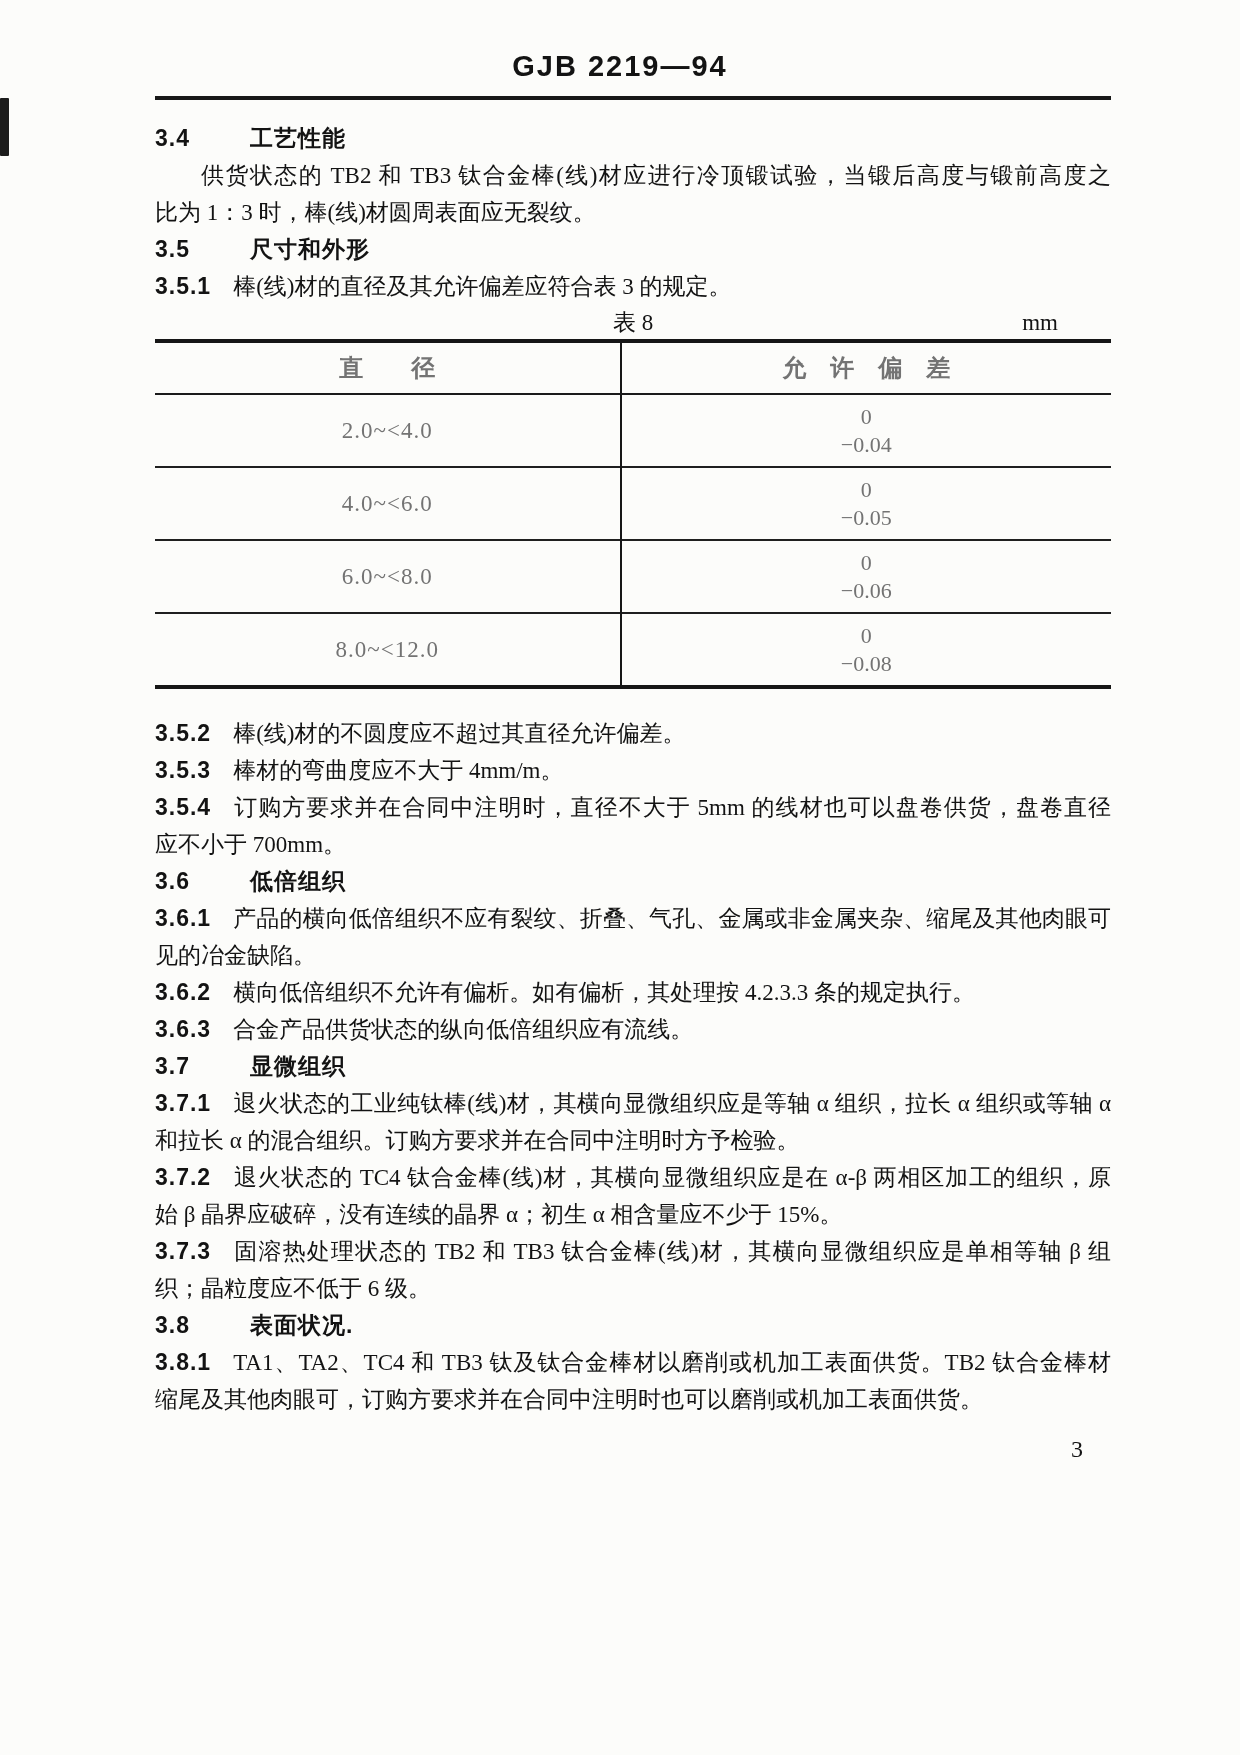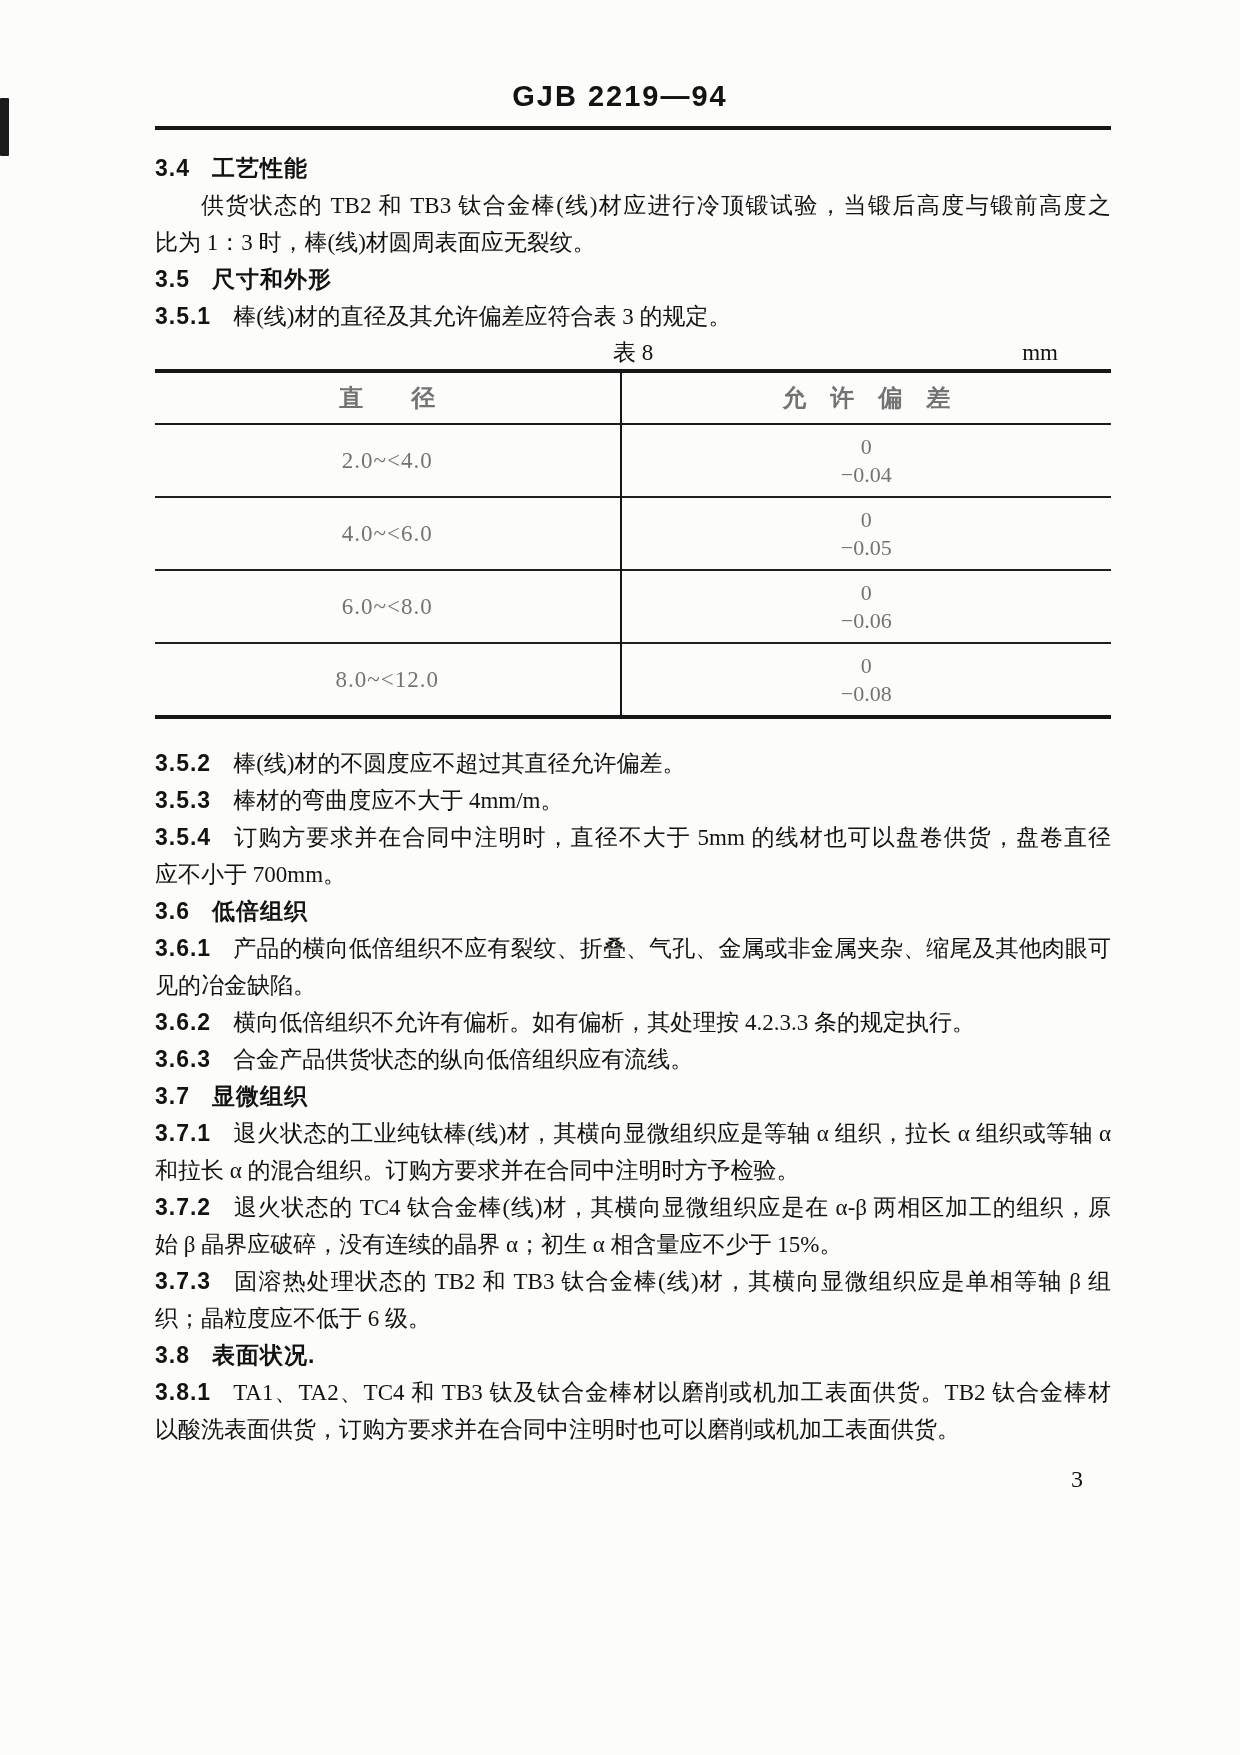--- a/index.html
+++ b/index.html
@@ -10,21 +10,21 @@
     background:#fcfcfa;
     color:#131313;
     font-family:"Liberation Serif", serif;
     overflow:hidden;
   }
   .scan-mark{
     position:absolute;left:0;top:98px;width:9px;height:58px;
     background:#1c1c1c;border-radius:1px;
   }
   .std-header{
-    padding-top:80px;
+    padding-top:50px;
     text-align:center;
     font-family:"Liberation Sans", sans-serif;
     font-weight:bold;
     font-size:29px;
     letter-spacing:2px;
     line-height:32px;
   }
   .head-rule{
     margin:14px 0 0 155px;
     width:956px;height:4px;
@@ -50,20 +50,21 @@
   .num{
     font-family:"Liberation Sans", sans-serif;
     font-weight:bold;
     margin-right:22px;
     letter-spacing:1px;
   }
   .heading .ttl{
     font-family:Liberation Sans, sans-serif;
     font-weight:bold;
     letter-spacing:1px;
+    margin-left:38px;
   }
   .indent{text-indent:46px;}
   
   .tcap-row{
     position:relative;
     height:32px;line-height:32px;
     margin-top:2px;
     text-align:center;
   }
   .tunit{
@@ -251,19 +252,19 @@
 
     <div class="line heading">
       <span class="num">3.8</span><span class="ttl">表面状况.</span>
     </div>
 
     <div class="line fill">
       <span class="num">3.8.1</span><span>TA1、TA2、TC4 和 TB3 钛及钛合金棒材以磨削或机加工表面供货。TB2 钛合金棒材</span>
     </div>
 
     <div class="line">
-      <span>以酸洗表面供货，订购方要求并在合同中注明时也可以磨削或机加工表面供货。</span>
+      <span>缩尾及其他肉眼可，订购方要求并在合同中注明时也可以磨削或机加工表面供货。</span>
     </div>
 
     <div class="pagenum">3</div>
 
   </div>
 </div>
 
 </body></html>

